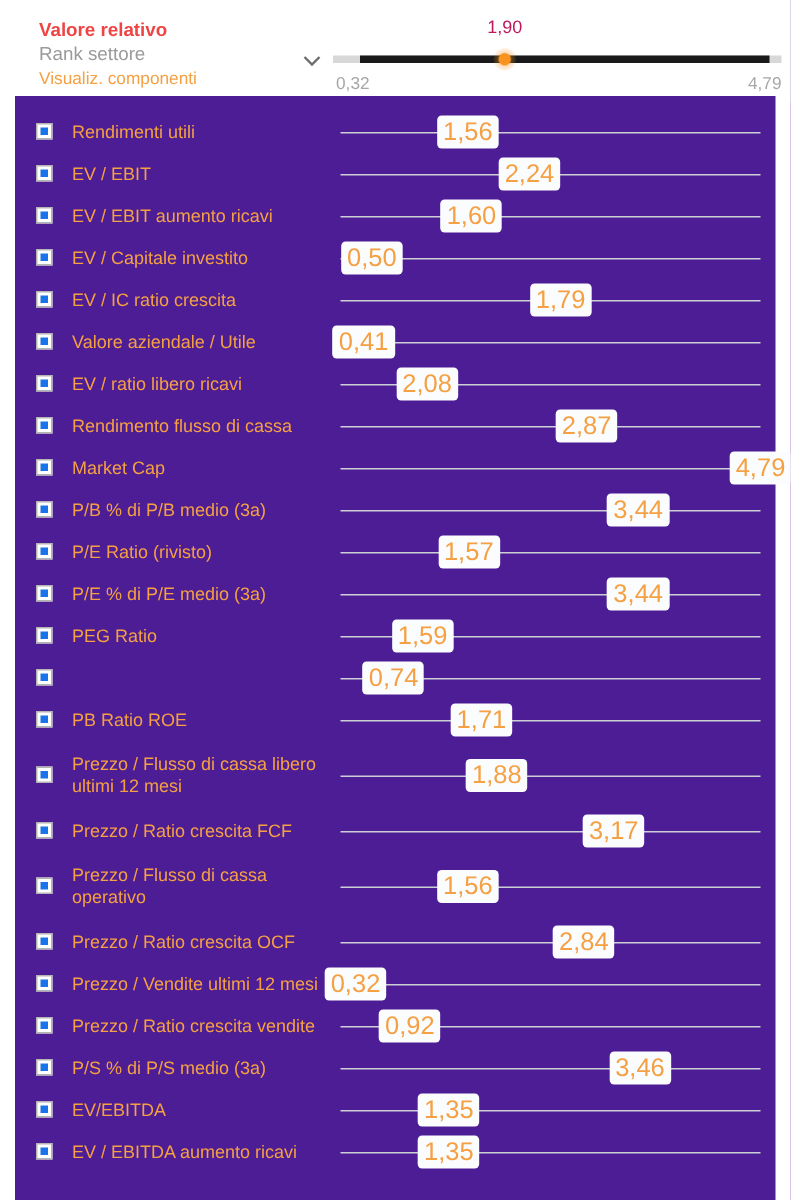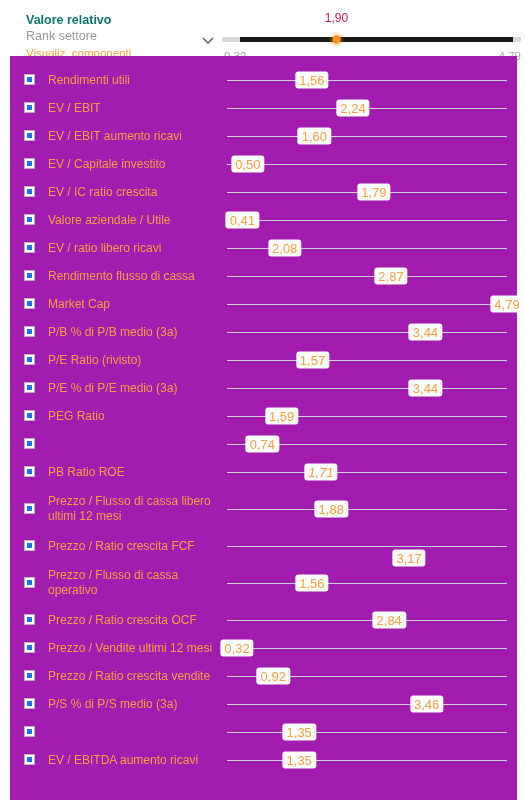--- a/index.html
+++ b/index.html
@@ -23,21 +23,21 @@
     padding: 0;
   }
   .hdr-left {
     position: absolute;
     left: 26px;
     top: 12px;
     width: 180px;
   }
   .hdr-title {
     font-size: 12.5px;
-    color: #0f766e;
+    color: #ef4444;
     font-weight: bold;
     line-height: 16px;
     white-space: nowrap;
   }
   .hdr-sub {
     font-size: 12.5px;
     color: #9a9a9a;
     line-height: 17px;
     white-space: nowrap;
   }
@@ -108,24 +108,24 @@
     color: #a7a7a7;
     white-space: nowrap;
   }
   .scale-min { left: 2px; }
   .scale-max { right: 0px; }
 
   
   .panel {
     position: absolute;
     left: 10px;
-    top: 56px;
+    top: 64px;
     width: 507px;
     bottom: 0;
-    background: #a21caf;
+    background: #4c1d95;
   }
   .rows {
     position: relative;
     padding-top: 10px;
   }
   .row {
     position: relative;
     height: 28px;
     display: flex;
     align-items: center;
@@ -176,21 +176,21 @@
     left: 7px;
     right: 10px;
     top: 50%;
     height: 1px;
     background: #cdcfd6;
   }
   .dot-val {
     position: absolute;
     top: 50%;
     transform: translate(-50%, -50%);
-    font-size: 13px;
+    font-size: 17px;
     color: #f5a043;
     background: #fbfcfe;
     border-radius: 3px;
     padding: 1px 4px;
     white-space: nowrap;
     cursor: pointer;
     text-align: right;
   }
 </style>
 </head>
@@ -361,41 +361,41 @@
           <div class="dot-val" style="left: 42.3691px;">0,74</div>
         </div>
       </div>
       <div class="row">
         <div class="cb">
           <i></i>
         </div>
         <div class="row-label">PB Ratio ROE</div>
         <div class="bar-area">
           <div class="bar-line"></div>
-          <div class="dot-val" style="left: 100.96px; font-style: italic;">1,71</div>
+          <div class="dot-val" style="left: 100.96px;">1,71</div>
         </div>
       </div>
       <div class="row tall">
         <div class="cb">
           <i></i>
         </div>
         <div class="row-label">Prezzo / Flusso di cassa libero ultimi 12 mesi</div>
         <div class="bar-area">
           <div class="bar-line"></div>
           <div class="dot-val" style="left: 111.228px;">1,88</div>
         </div>
       </div>
       <div class="row">
         <div class="cb">
           <i></i>
         </div>
         <div class="row-label">Prezzo / Ratio crescita FCF</div>
         <div class="bar-area">
           <div class="bar-line"></div>
-          <div class="dot-val" style="left: 189.148px; margin-top: 12px;">3,17</div>
+          <div class="dot-val" style="left: 189.148px;">3,17</div>
         </div>
       </div>
       <div class="row tall">
         <div class="cb">
           <i></i>
         </div>
         <div class="row-label">Prezzo / Flusso di cassa operativo</div>
         <div class="bar-area">
           <div class="bar-line"></div>
           <div class="dot-val" style="left: 91.8993px;">1,56</div>
@@ -438,20 +438,21 @@
         <div class="row-label">P/S % di P/S medio (3a)</div>
         <div class="bar-area">
           <div class="bar-line"></div>
           <div class="dot-val" style="left: 206.664px;">3,46</div>
         </div>
       </div>
       <div class="row">
         <div class="cb">
           <i></i>
         </div>
+        <div class="row-label">EV/EBITDA</div>
         <div class="bar-area">
           <div class="bar-line"></div>
           <div class="dot-val" style="left: 79.2148px;">1,35</div>
         </div>
       </div>
       <div class="row">
         <div class="cb">
           <i></i>
         </div>
         <div class="row-label">EV / EBITDA aumento ricavi</div>

